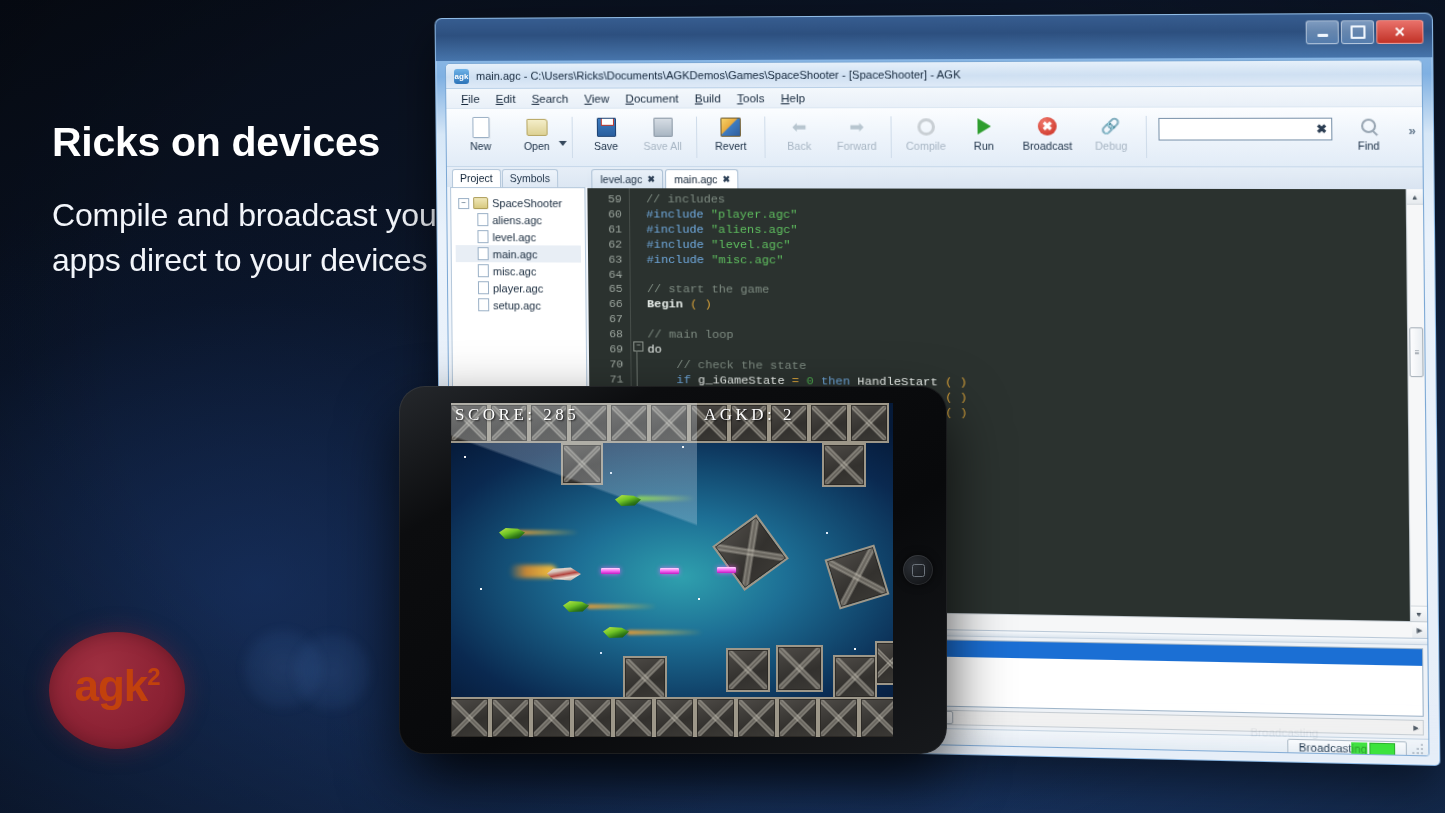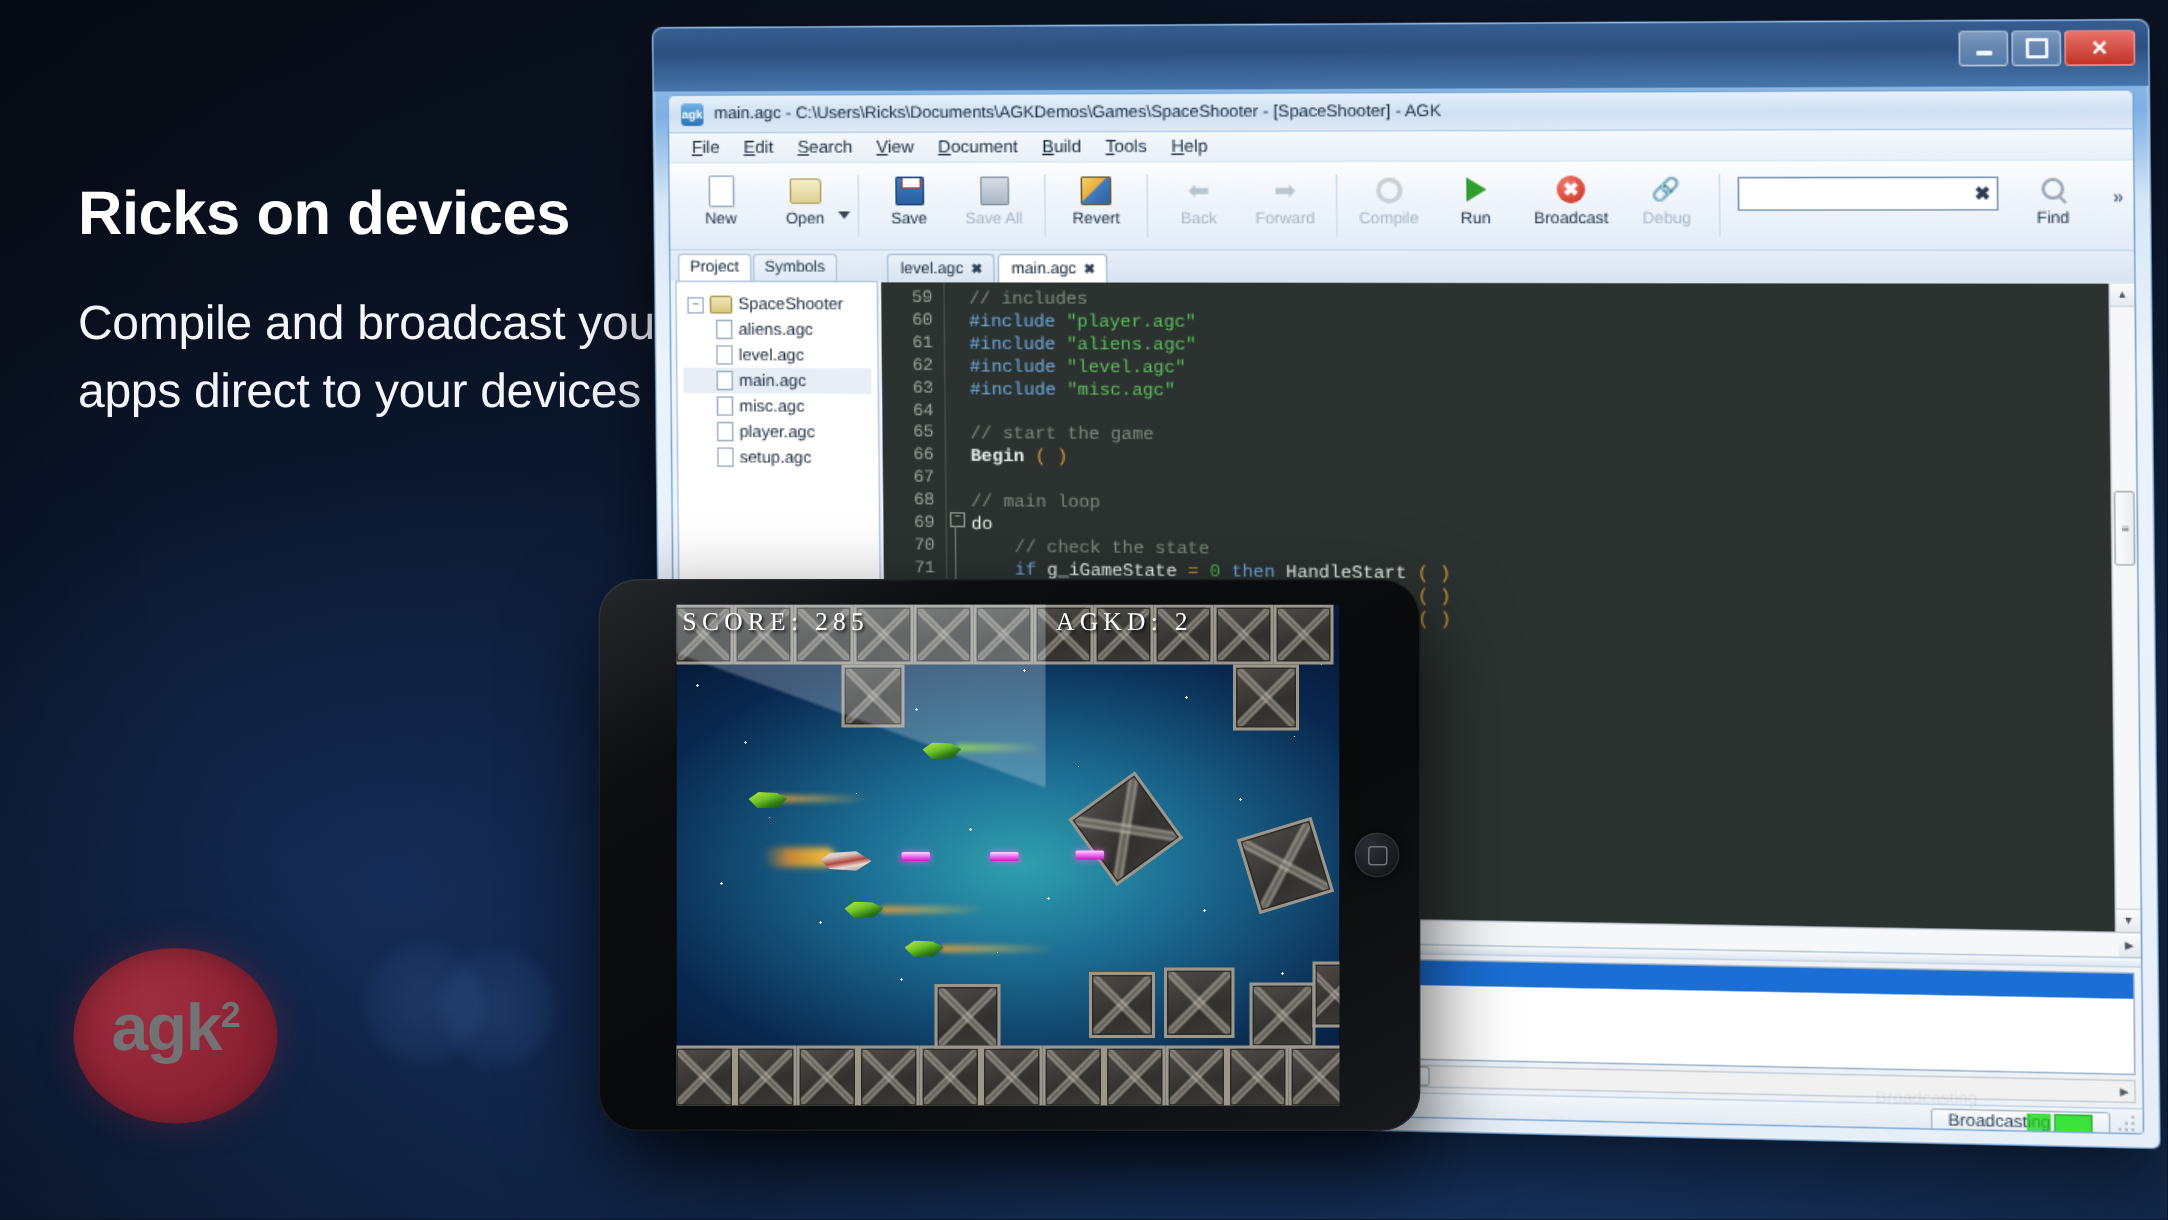--- a/index.html
+++ b/index.html
@@ -29,21 +29,21 @@
     color:#fff;font-size:41px;font-weight:bold;letter-spacing:-.3px;line-height:1.1;}
   #subcopy{position:absolute;left:52px;top:193px;width:400px;
     color:#f2f5fa;font-size:32px;font-weight:400;line-height:1.42;letter-spacing:-.2px;}
 
   
   #logo{position:absolute;left:49px;top:632px;width:136px;height:117px;}
   #logo-disc{position:absolute;inset:0;border-radius:50%;
     background:radial-gradient(circle at 38% 32%, #9e2f40 0%, #8c2234 55%, #7b1b2c 100%);
     box-shadow:0 0 24px rgba(150,40,60,.35), inset 0 0 18px rgba(0,0,0,.25);}
   #logo-text{position:absolute;left:0;right:0;top:32px;text-align:center;
-    color:#737373;font-size:44px;font-weight:600;letter-spacing:-1px;line-height:1;}
+    color:#c2410c;font-size:44px;font-weight:600;letter-spacing:-1px;line-height:1;}
   #logo-sup{font-size:24px;vertical-align:super;font-weight:600;}
 
   
   #win-wrap{position:absolute;left:438px;top:18px;width:965px;height:725px;
     transform:perspective(2400px) rotateY(-5.4deg) rotateZ(-0.55deg) skewY(1.05deg);
     transform-origin:0% 50%;}
   #win{position:absolute;inset:0;border-radius:7px 7px 5px 5px;
     background:linear-gradient(180deg,#9dc3e8 0%,#7fb0e2 8%,#d6e7f7 16%,#eaf2fb 30%,#e6eef8 100%);
     border:1px solid rgba(140,185,230,.95);
     box-shadow:0 18px 48px rgba(0,0,0,.55), 0 0 0 1px rgba(255,255,255,.22) inset;

